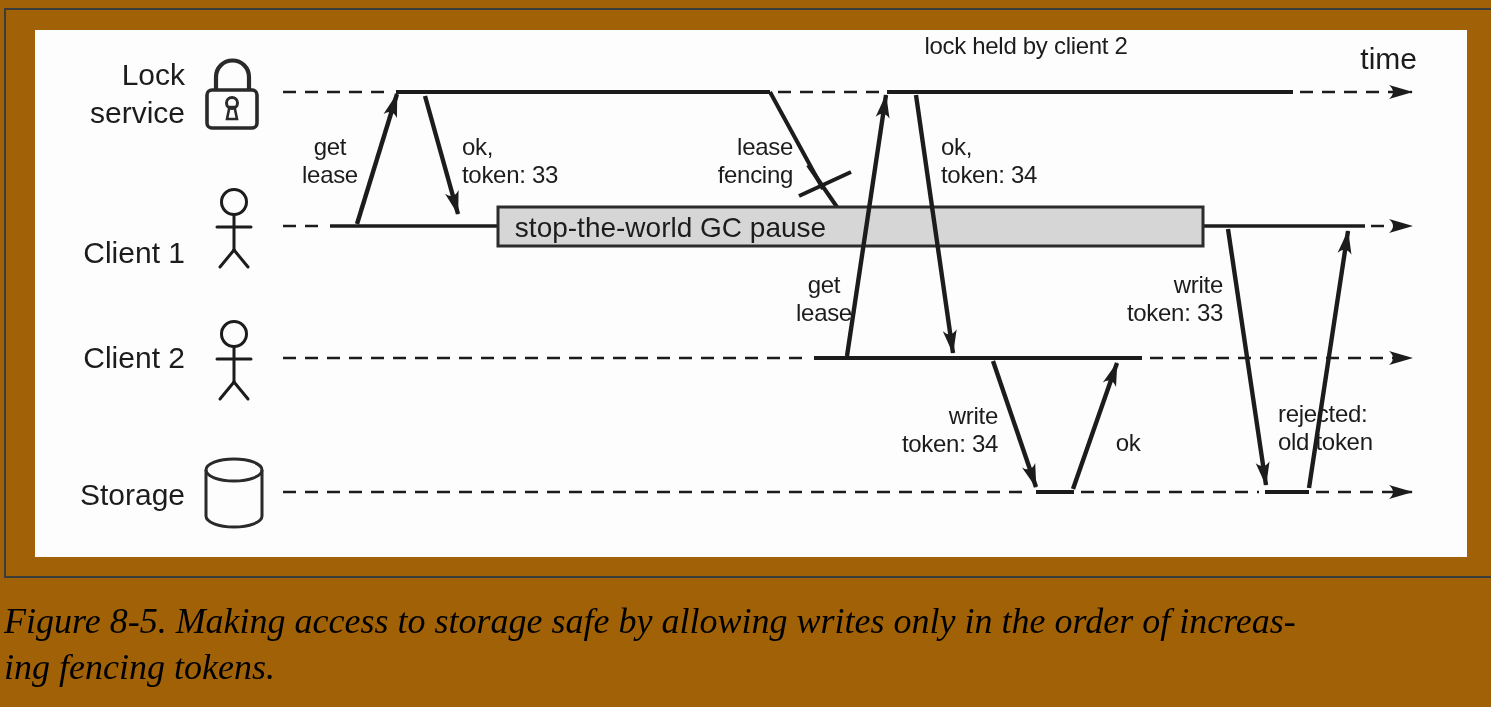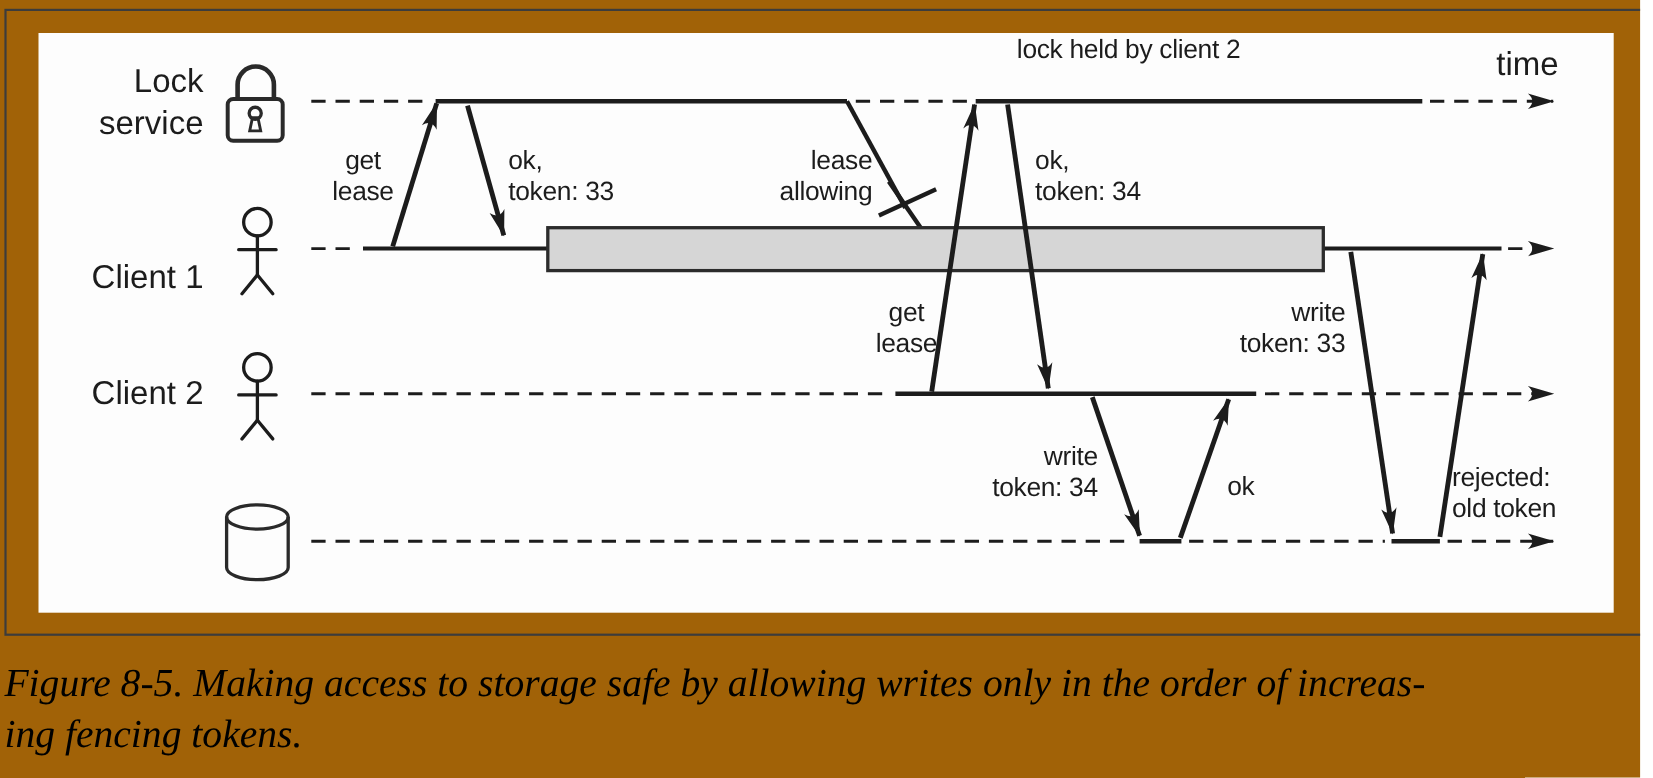--- a/index.html
+++ b/index.html
@@ -112,63 +112,65 @@
       <path d="M206,470 V516 A28,11 0 0 0 262,516 V470"></path>
     </g>
   </svg>
 
   <div class="lbl lane-lbl r" style="left:40px;top:56px;width:145px;">
     <div>Lock</div>
     <div>service</div>
   </div>
   <div class="lbl lane-lbl single r" style="left:40px;top:213px;width:145px;margin-top:25px;">Client 1</div>
   <div class="lbl lane-lbl single r" style="left:40px;top:343px;width:145px;">Client 2</div>
+  <div class="lbl lane-lbl single r" style="left:40px;top:480px;width:145px;">Storage</div>
 
   <div class="lbl ann c" style="left:891px;top:32px;width:270px;">lock held by client 2</div>
   <div class="lbl big r" style="left:1317px;top:44px;width:100px;">time</div>
 
   <div class="lbl ann c" style="left:290px;top:133px;width:80px;">
     <div>get</div>
     <div>lease</div>
   </div>
 
   <div class="lbl ann l" style="left:462px;top:133px;width:150px;">
     <div>ok,</div>
     <div>token: 33</div>
   </div>
 
   <div class="lbl ann r" style="left:693px;top:133px;width:100px;">
     <div>lease</div>
-    <div>allowing</div>
+    <div>fencing</div>
   </div>
 
   <div class="lbl ann l" style="left:941px;top:133px;width:150px;">
     <div>ok,</div>
     <div>token: 34</div>
   </div>
 
+  <div class="lbl gc-lbl c" style="left:498px;top:214px;width:345px;">stop-the-world GC pause</div>
 
   <div class="lbl ann c" style="left:784px;top:271px;width:80px;">
     <div>get</div>
     <div>lease</div>
   </div>
 
   <div class="lbl ann r" style="left:1103px;top:271px;width:120px;">
     <div>write</div>
     <div>token: 33</div>
   </div>
 
   <div class="lbl ann r" style="left:878px;top:402px;width:120px;">
     <div>write</div>
     <div>token: 34</div>
   </div>
 
   <div class="lbl ann l" style="left:1098px;top:429px;width:60px;text-align:center;">ok</div>
 
-  <div class="lbl ann l" style="left:1320px;top:400px;width:160px;margin-top:21px;">
+  <div class="lbl ann l" style="left:1278px;top:400px;width:160px;">
     <div>rejected:</div>
     <div>old token</div>
   </div>
 
   <div class="caption">
     <div>Figure 8-5. Making access to storage safe by allowing writes only in the order of increas-</div>
     <div>ing fencing tokens.</div>
   </div>
 
 </div>

